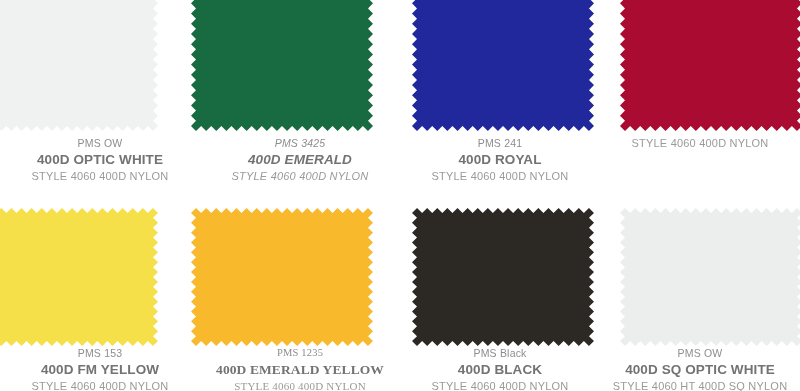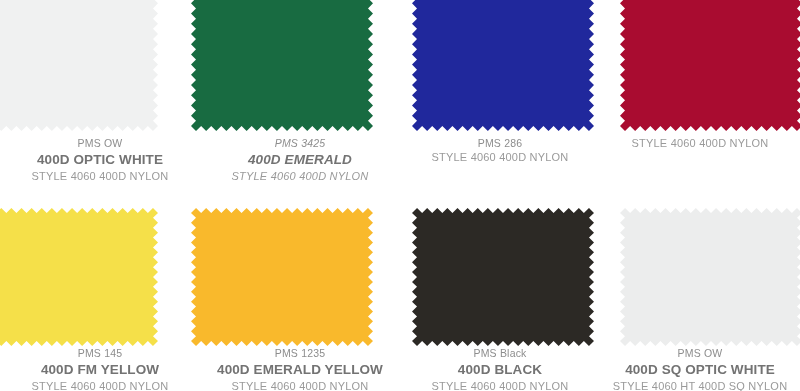--- a/index.html
+++ b/index.html
@@ -101,47 +101,48 @@
         <div class="style-line">STYLE 4060 400D NYLON</div>
       </div>
     </div>
     <div class="swatch-cell" style="left: 0px; top: 0px; height: 391px; width: 800px; pointer-events: none;">
       <div class="swatch-chip-wrap" style="position: absolute; left: 412px; top: -12px; width: 182px; height: 143px; pointer-events: auto;">
         <svg class="swatch-chip-svg" viewBox="0 0 182 143" preserveAspectRatio="none">
           <polygon points="0.00,5.00 5.06,0.00 10.11,5.00 15.17,0.00 20.22,5.00 25.28,0.00 30.33,5.00 35.39,0.00 40.44,5.00 45.50,0.00 50.56,5.00 55.61,0.00 60.67,5.00 65.72,0.00 70.78,5.00 75.83,0.00 80.89,5.00 85.94,0.00 91.00,5.00 96.06,0.00 101.11,5.00 106.17,0.00 111.22,5.00 116.28,0.00 121.33,5.00 126.39,0.00 131.44,5.00 136.50,0.00 141.56,5.00 146.61,0.00 151.67,5.00 156.72,0.00 161.78,5.00 166.83,0.00 171.89,5.00 176.94,0.00 177.00,0.00 182.00,5.11 177.00,10.21 182.00,15.32 177.00,20.43 182.00,25.54 177.00,30.64 182.00,35.75 177.00,40.86 182.00,45.96 177.00,51.07 182.00,56.18 177.00,61.29 182.00,66.39 177.00,71.50 182.00,76.61 177.00,81.71 182.00,86.82 177.00,91.93 182.00,97.04 177.00,102.14 182.00,107.25 177.00,112.36 182.00,117.46 177.00,122.57 182.00,127.68 177.00,132.79 182.00,137.89 182.00,138.00 176.94,143.00 171.89,138.00 166.83,143.00 161.78,138.00 156.72,143.00 151.67,138.00 146.61,143.00 141.56,138.00 136.50,143.00 131.44,138.00 126.39,143.00 121.33,138.00 116.28,143.00 111.22,138.00 106.17,143.00 101.11,138.00 96.06,143.00 91.00,138.00 85.94,143.00 80.89,138.00 75.83,143.00 70.78,138.00 65.72,143.00 60.67,138.00 55.61,143.00 50.56,138.00 45.50,143.00 40.44,138.00 35.39,143.00 30.33,138.00 25.28,143.00 20.22,138.00 15.17,143.00 10.11,138.00 5.06,143.00 5.00,143.00 0.00,137.89 5.00,132.79 0.00,127.68 5.00,122.57 0.00,117.46 5.00,112.36 0.00,107.25 5.00,102.14 0.00,97.04 5.00,91.93 0.00,86.82 5.00,81.71 0.00,76.61 5.00,71.50 0.00,66.39 5.00,61.29 0.00,56.18 5.00,51.07 0.00,45.96 5.00,40.86 0.00,35.75 5.00,30.64 0.00,25.54 5.00,20.43 0.00,15.32 5.00,10.21 0.00,5.11" fill="#20289c" shape-rendering="geometricPrecision"></polygon>
         </svg>
       </div>
       <div class="swatch-caption" style="position: absolute; left: 400px; top: 136px; width: 200px; pointer-events: auto;">
-        <div class="pms-code">PMS 286</div>
+        <div class="pms-code">PMS 241</div>
+        <div class="color-name">400D ROYAL</div>
         <div class="style-line">STYLE 4060 400D NYLON</div>
       </div>
     </div>
     <div class="swatch-cell" style="left: 0px; top: 0px; height: 391px; width: 800px; pointer-events: none;">
       <div class="swatch-chip-wrap" style="position: absolute; left: 620px; top: -12px; width: 182px; height: 143px; pointer-events: auto;">
         <svg class="swatch-chip-svg" viewBox="0 0 182 143" preserveAspectRatio="none">
           <polygon points="0.00,5.00 5.06,0.00 10.11,5.00 15.17,0.00 20.22,5.00 25.28,0.00 30.33,5.00 35.39,0.00 40.44,5.00 45.50,0.00 50.56,5.00 55.61,0.00 60.67,5.00 65.72,0.00 70.78,5.00 75.83,0.00 80.89,5.00 85.94,0.00 91.00,5.00 96.06,0.00 101.11,5.00 106.17,0.00 111.22,5.00 116.28,0.00 121.33,5.00 126.39,0.00 131.44,5.00 136.50,0.00 141.56,5.00 146.61,0.00 151.67,5.00 156.72,0.00 161.78,5.00 166.83,0.00 171.89,5.00 176.94,0.00 177.00,0.00 182.00,5.11 177.00,10.21 182.00,15.32 177.00,20.43 182.00,25.54 177.00,30.64 182.00,35.75 177.00,40.86 182.00,45.96 177.00,51.07 182.00,56.18 177.00,61.29 182.00,66.39 177.00,71.50 182.00,76.61 177.00,81.71 182.00,86.82 177.00,91.93 182.00,97.04 177.00,102.14 182.00,107.25 177.00,112.36 182.00,117.46 177.00,122.57 182.00,127.68 177.00,132.79 182.00,137.89 182.00,138.00 176.94,143.00 171.89,138.00 166.83,143.00 161.78,138.00 156.72,143.00 151.67,138.00 146.61,143.00 141.56,138.00 136.50,143.00 131.44,138.00 126.39,143.00 121.33,138.00 116.28,143.00 111.22,138.00 106.17,143.00 101.11,138.00 96.06,143.00 91.00,138.00 85.94,143.00 80.89,138.00 75.83,143.00 70.78,138.00 65.72,143.00 60.67,138.00 55.61,143.00 50.56,138.00 45.50,143.00 40.44,138.00 35.39,143.00 30.33,138.00 25.28,143.00 20.22,138.00 15.17,143.00 10.11,138.00 5.06,143.00 5.00,143.00 0.00,137.89 5.00,132.79 0.00,127.68 5.00,122.57 0.00,117.46 5.00,112.36 0.00,107.25 5.00,102.14 0.00,97.04 5.00,91.93 0.00,86.82 5.00,81.71 0.00,76.61 5.00,71.50 0.00,66.39 5.00,61.29 0.00,56.18 5.00,51.07 0.00,45.96 5.00,40.86 0.00,35.75 5.00,30.64 0.00,25.54 5.00,20.43 0.00,15.32 5.00,10.21 0.00,5.11" fill="#a90c30" shape-rendering="geometricPrecision"></polygon>
         </svg>
       </div>
       <div class="swatch-caption" style="position: absolute; left: 600px; top: 136px; width: 200px; pointer-events: auto;">
         <div class="style-line">STYLE 4060 400D NYLON</div>
       </div>
     </div>
     <div class="swatch-cell" style="left: 0px; top: 0px; height: 391px; width: 800px; pointer-events: none;">
       <div class="swatch-chip-wrap" style="position: absolute; left: -24px; top: 208px; width: 182px; height: 138px; pointer-events: auto;">
         <svg class="swatch-chip-svg" viewBox="0 0 182 138" preserveAspectRatio="none">
           <polygon points="0.00,5.00 5.06,0.00 10.11,5.00 15.17,0.00 20.22,5.00 25.28,0.00 30.33,5.00 35.39,0.00 40.44,5.00 45.50,0.00 50.56,5.00 55.61,0.00 60.67,5.00 65.72,0.00 70.78,5.00 75.83,0.00 80.89,5.00 85.94,0.00 91.00,5.00 96.06,0.00 101.11,5.00 106.17,0.00 111.22,5.00 116.28,0.00 121.33,5.00 126.39,0.00 131.44,5.00 136.50,0.00 141.56,5.00 146.61,0.00 151.67,5.00 156.72,0.00 161.78,5.00 166.83,0.00 171.89,5.00 176.94,0.00 177.00,0.00 182.00,4.93 177.00,9.86 182.00,14.79 177.00,19.71 182.00,24.64 177.00,29.57 182.00,34.50 177.00,39.43 182.00,44.36 177.00,49.29 182.00,54.21 177.00,59.14 182.00,64.07 177.00,69.00 182.00,73.93 177.00,78.86 182.00,83.79 177.00,88.71 182.00,93.64 177.00,98.57 182.00,103.50 177.00,108.43 182.00,113.36 177.00,118.29 182.00,123.21 177.00,128.14 182.00,133.07 182.00,133.00 176.94,138.00 171.89,133.00 166.83,138.00 161.78,133.00 156.72,138.00 151.67,133.00 146.61,138.00 141.56,133.00 136.50,138.00 131.44,133.00 126.39,138.00 121.33,133.00 116.28,138.00 111.22,133.00 106.17,138.00 101.11,133.00 96.06,138.00 91.00,133.00 85.94,138.00 80.89,133.00 75.83,138.00 70.78,133.00 65.72,138.00 60.67,133.00 55.61,138.00 50.56,133.00 45.50,138.00 40.44,133.00 35.39,138.00 30.33,133.00 25.28,138.00 20.22,133.00 15.17,138.00 10.11,133.00 5.06,138.00 5.00,138.00 0.00,133.07 5.00,128.14 0.00,123.21 5.00,118.29 0.00,113.36 5.00,108.43 0.00,103.50 5.00,98.57 0.00,93.64 5.00,88.71 0.00,83.79 5.00,78.86 0.00,73.93 5.00,69.00 0.00,64.07 5.00,59.14 0.00,54.21 5.00,49.29 0.00,44.36 5.00,39.43 0.00,34.50 5.00,29.57 0.00,24.64 5.00,19.71 0.00,14.79 5.00,9.86 0.00,4.93" fill="#f5e049" shape-rendering="geometricPrecision"></polygon>
         </svg>
       </div>
       <div class="swatch-caption" style="position: absolute; left: 0px; top: 346px; width: 200px; pointer-events: auto;">
-        <div class="pms-code">PMS 145</div>
+        <div class="pms-code">PMS 153</div>
         <div class="color-name">400D FM YELLOW</div>
         <div class="style-line">STYLE 4060 400D NYLON</div>
       </div>
     </div>
-    <div class="swatch-cell" style="left: 0px; top: 0px; height: 391px; width: 800px; pointer-events: none;">
+    <div class="swatch-cell" style="left: 0px; top: 0px; height: 391px; width: 800px; pointer-events: none; font-family: Liberation Serif, serif;">
       <div class="swatch-chip-wrap" style="position: absolute; left: 191px; top: 208px; width: 182px; height: 138px; pointer-events: auto;">
         <svg class="swatch-chip-svg" viewBox="0 0 182 138" preserveAspectRatio="none">
           <polygon points="0.00,5.00 5.06,0.00 10.11,5.00 15.17,0.00 20.22,5.00 25.28,0.00 30.33,5.00 35.39,0.00 40.44,5.00 45.50,0.00 50.56,5.00 55.61,0.00 60.67,5.00 65.72,0.00 70.78,5.00 75.83,0.00 80.89,5.00 85.94,0.00 91.00,5.00 96.06,0.00 101.11,5.00 106.17,0.00 111.22,5.00 116.28,0.00 121.33,5.00 126.39,0.00 131.44,5.00 136.50,0.00 141.56,5.00 146.61,0.00 151.67,5.00 156.72,0.00 161.78,5.00 166.83,0.00 171.89,5.00 176.94,0.00 177.00,0.00 182.00,4.93 177.00,9.86 182.00,14.79 177.00,19.71 182.00,24.64 177.00,29.57 182.00,34.50 177.00,39.43 182.00,44.36 177.00,49.29 182.00,54.21 177.00,59.14 182.00,64.07 177.00,69.00 182.00,73.93 177.00,78.86 182.00,83.79 177.00,88.71 182.00,93.64 177.00,98.57 182.00,103.50 177.00,108.43 182.00,113.36 177.00,118.29 182.00,123.21 177.00,128.14 182.00,133.07 182.00,133.00 176.94,138.00 171.89,133.00 166.83,138.00 161.78,133.00 156.72,138.00 151.67,133.00 146.61,138.00 141.56,133.00 136.50,138.00 131.44,133.00 126.39,138.00 121.33,133.00 116.28,138.00 111.22,133.00 106.17,138.00 101.11,133.00 96.06,138.00 91.00,133.00 85.94,138.00 80.89,133.00 75.83,138.00 70.78,133.00 65.72,138.00 60.67,133.00 55.61,138.00 50.56,133.00 45.50,138.00 40.44,133.00 35.39,138.00 30.33,133.00 25.28,138.00 20.22,133.00 15.17,138.00 10.11,133.00 5.06,138.00 5.00,138.00 0.00,133.07 5.00,128.14 0.00,123.21 5.00,118.29 0.00,113.36 5.00,108.43 0.00,103.50 5.00,98.57 0.00,93.64 5.00,88.71 0.00,83.79 5.00,78.86 0.00,73.93 5.00,69.00 0.00,64.07 5.00,59.14 0.00,54.21 5.00,49.29 0.00,44.36 5.00,39.43 0.00,34.50 5.00,29.57 0.00,24.64 5.00,19.71 0.00,14.79 5.00,9.86 0.00,4.93" fill="#f9b92c" shape-rendering="geometricPrecision"></polygon>
         </svg>
       </div>
       <div class="swatch-caption" style="position: absolute; left: 200px; top: 346px; width: 200px; pointer-events: auto;">
         <div class="pms-code">PMS 1235</div>
         <div class="color-name">400D EMERALD YELLOW</div>
         <div class="style-line">STYLE 4060 400D NYLON</div>
       </div>

